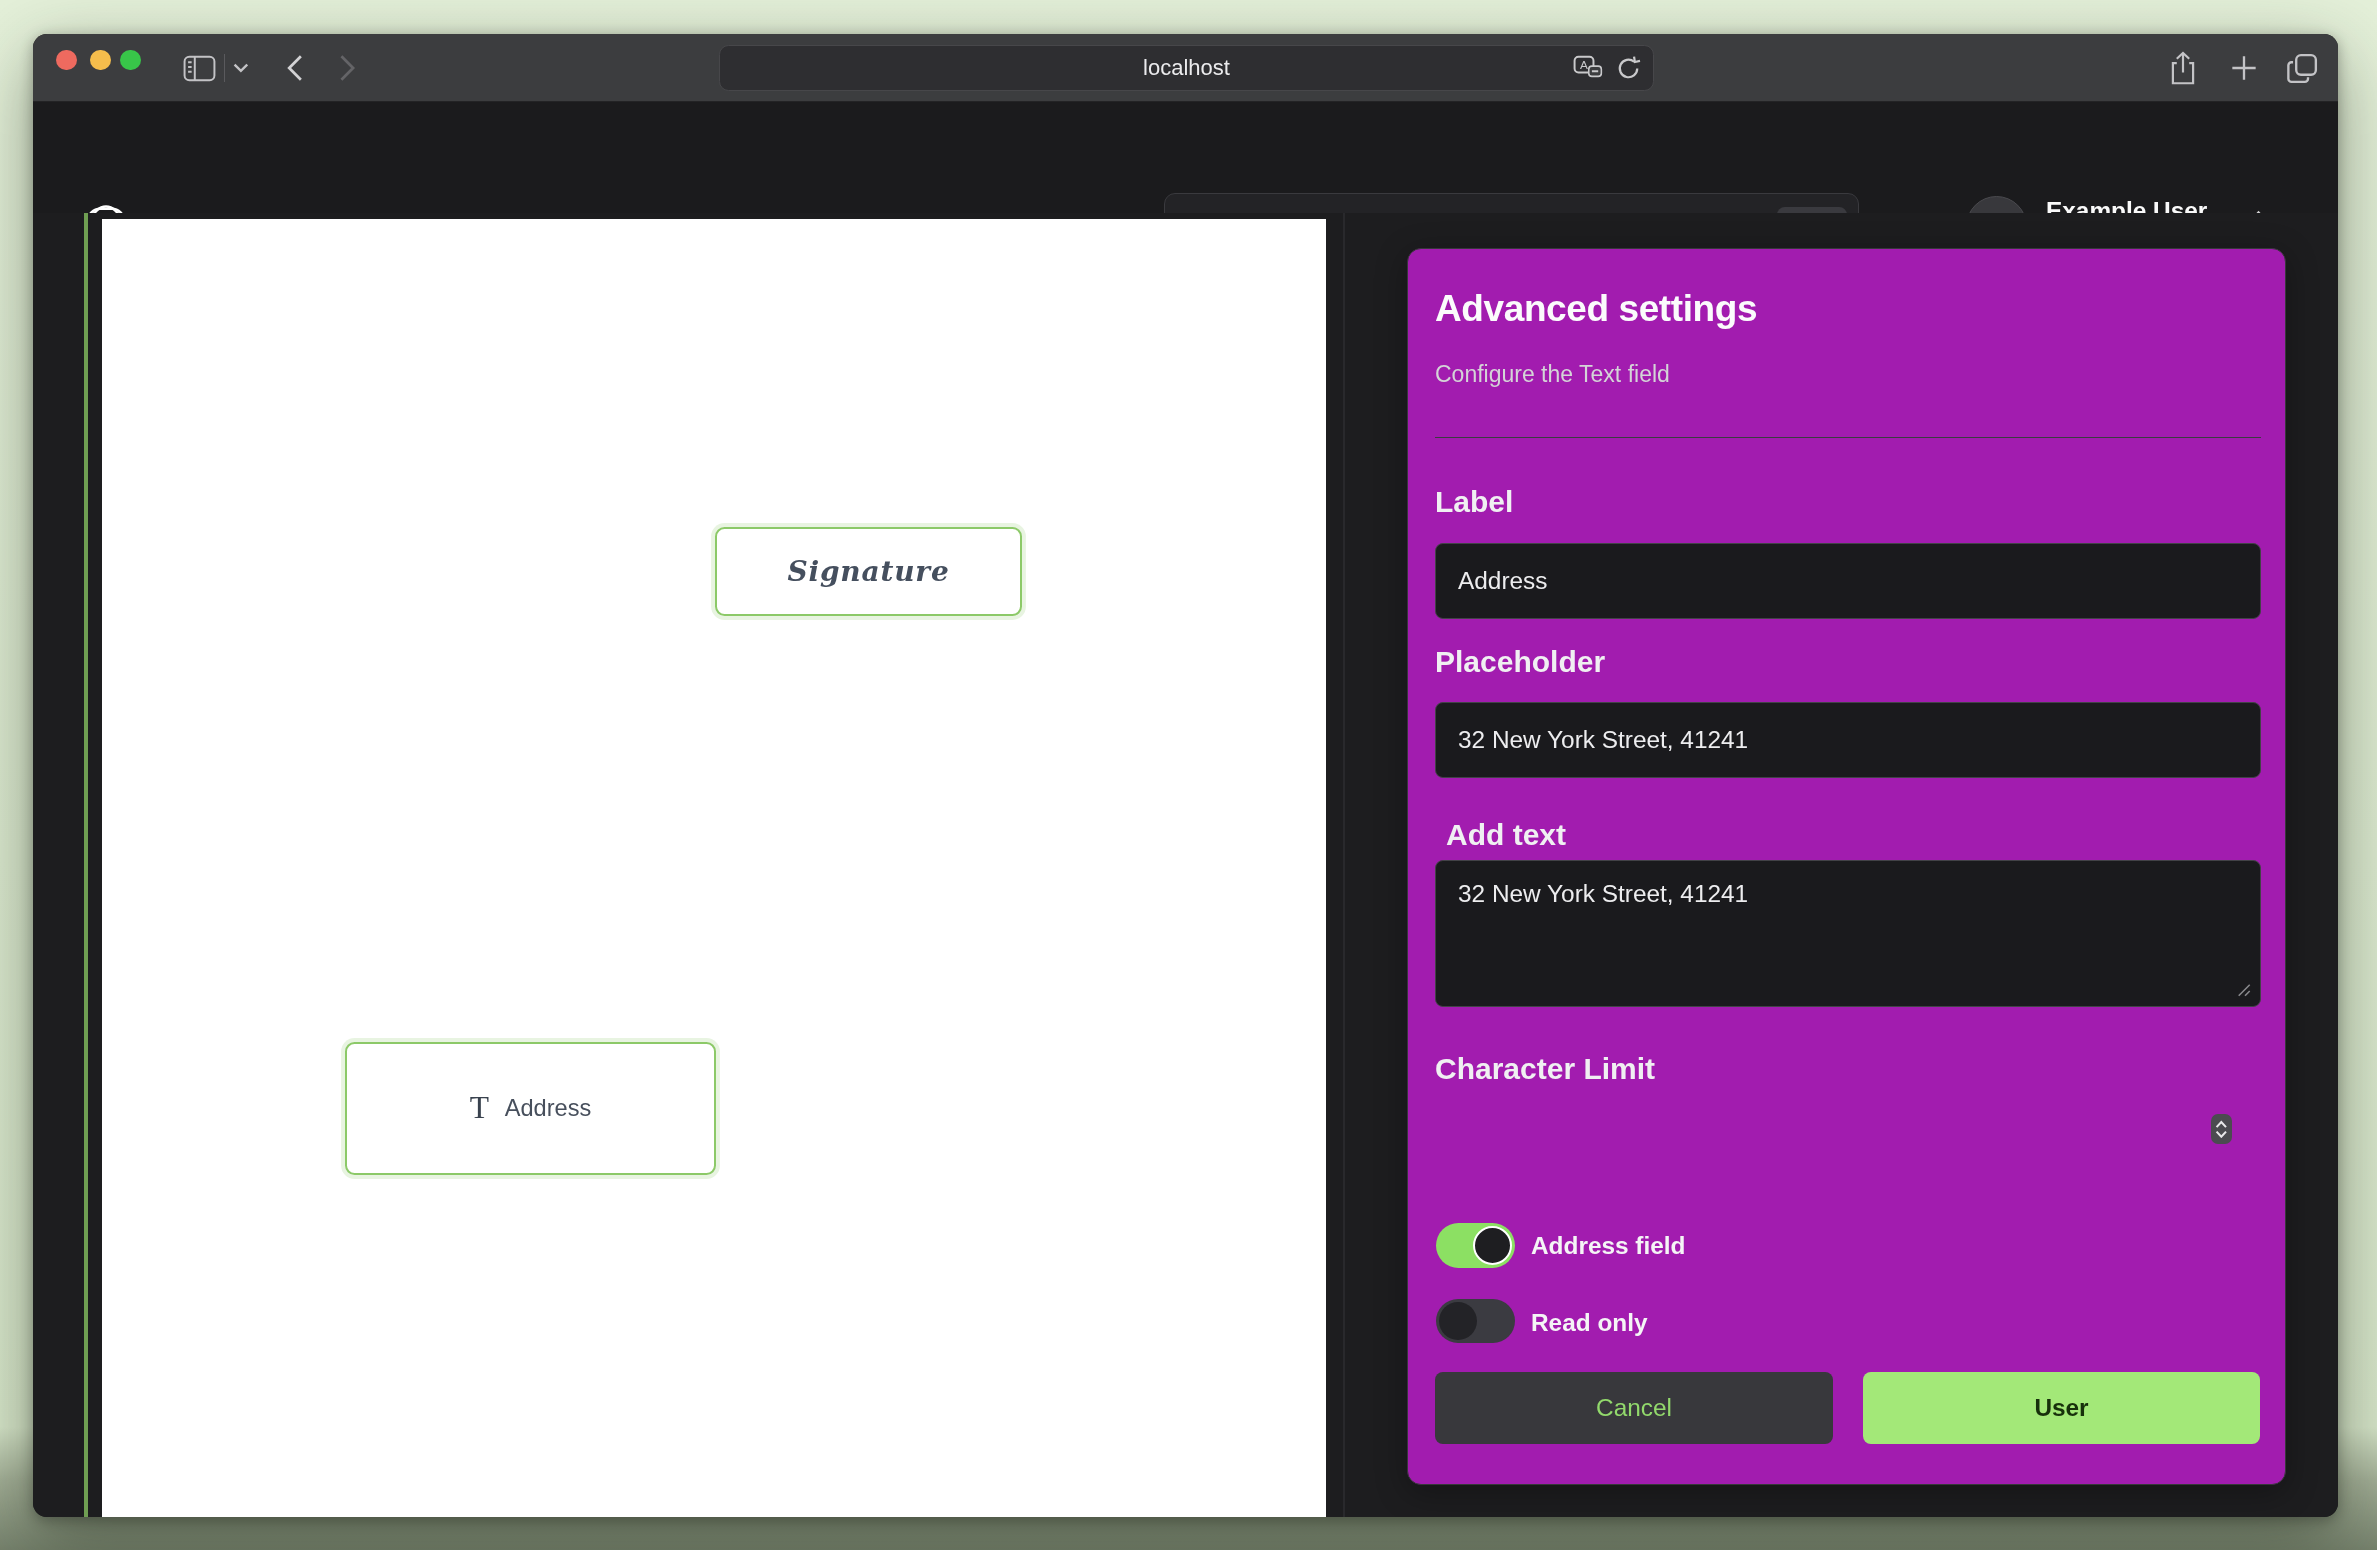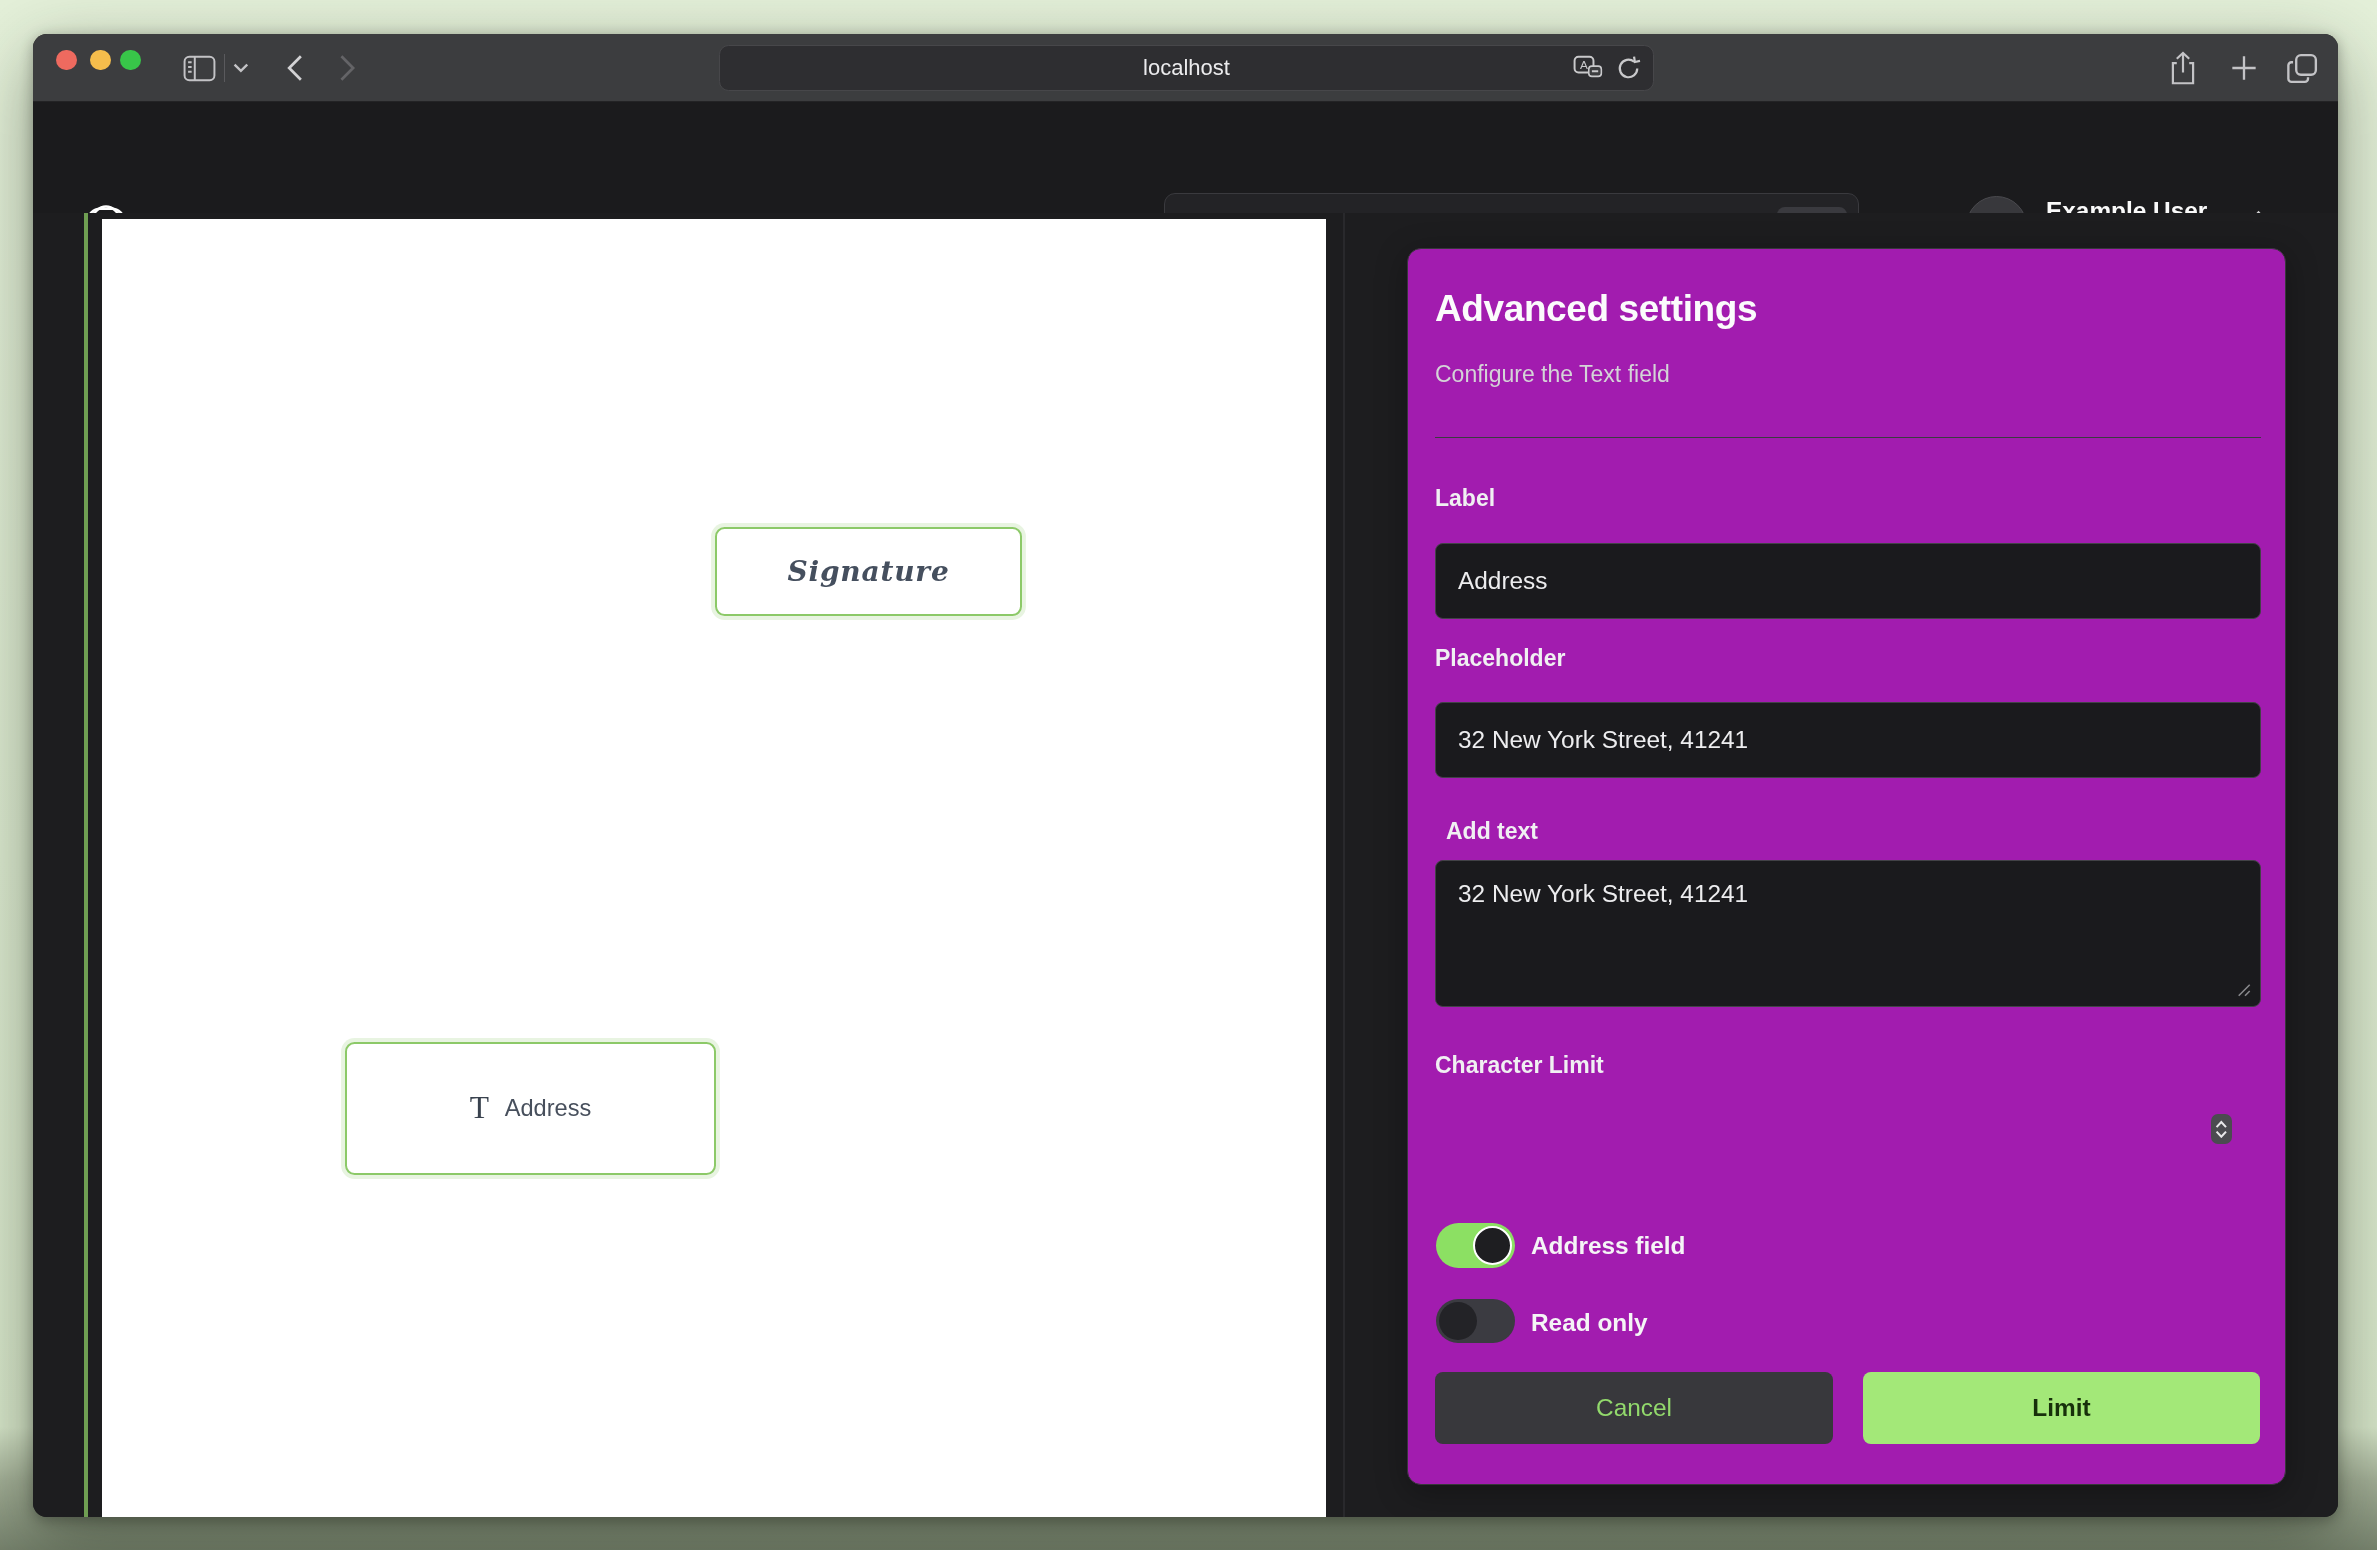--- a/index.html
+++ b/index.html
@@ -51,21 +51,21 @@
   .sig-field { left:613px; top:308px; width:307px; height:89px; }
   .sig-text { font-family:"DejaVu Serif", serif; font-style:italic; font-weight:600; font-size:28px; color:#454f5e; letter-spacing:0.8px; }
   .addr-field { left:243px; top:823px; width:371px; height:133px; gap:15.8px; }
   .t-icon { font-family:"Liberation Serif", serif; font-size:31.5px; color:#39424e; }
   .addr-text { font-size:23.6px; color:#474f5c; }
   
   .panel { position:absolute; left:1374px; top:35px; width:879px; height:1237px; background:#a21caf; border:0.8px solid #37373b; border-radius:14px; box-shadow:0 7.9px 31.5px rgba(0,0,0,.30); }
   .p-title { position:absolute; left:27px; top:39px; font-size:37px; font-weight:700; color:#fbfbfc; letter-spacing:-0.4px; }
   .p-sub { position:absolute; left:27px; top:112px; font-size:23px; color:#d4d4d7; }
   .p-div { position:absolute; left:27px; top:188px; width:826px; height:0.8px; background:#3b3b3f; }
-  .p-label { position:absolute; left:27px; font-size:23px; font-weight:600; color:#f0f0f2; }
+  .p-label { position:absolute; left:27px; font-size:30px; font-weight:600; color:#f0f0f2; }
   .lbl-label { top:236px; } .lbl-placeholder { top:396px; } .lbl-addtext { top:569px;margin-left:11px; } .lbl-charlimit { top:786px;margin-top:17px; }
   .p-input { position:absolute; left:27px; width:826px; height:76px; background:#1a1a1d; border:0.8px solid #424247; border-radius:7.9px; color:#ededef; font-size:24.4px; font-family:"Liberation Sans", sans-serif; padding:0 22px; outline:none; }
   .inp-label { top:294px; } .inp-placeholder { top:453px; } .inp-charlimit { top:842px; }
   .p-textarea { position:absolute; left:27px; top:611px; width:826px; height:147px; background:#1a1a1d; border:0.8px solid #424247; border-radius:7.9px; color:#ededef; font-size:24.4px; font-family:"Liberation Sans", sans-serif; padding:17.3px 22px; resize:none; outline:none; line-height:1.35; }
   .resize-handle { position:absolute; left:826px; top:731px; color:#8a8a8e; }
   .spinner { position:absolute; left:803px; top:865px; width:20.5px; height:30px; border-radius:7px; background:#4b4b50; display:flex; flex-direction:column; align-items:center; justify-content:center; gap:1.6px; color:#e8e8ea; }
   .toggle { position:absolute; left:28px; width:79px; height:45px; border-radius:23.6px; }
   .toggle.on { top:974px; background:#8ce063; }
   .toggle.on .knob { position:absolute; right:3.2px; top:3.2px; width:39px; height:39px; border-radius:50%; background:#1e1e21; border:2.4px solid #ffffff; }
   .toggle.off { top:1050px; background:#3b3b41; height:44px; }
@@ -236,18 +236,18 @@
           <div class="knob"></div>
         </div>
       <div class="toggle-label lbl-required">Address field</div>
 
       <div class="toggle off">
           <div class="knob"></div>
         </div>
       <div class="toggle-label lbl-readonly">Read only</div>
 
       <button class="p-btn btn-cancel">Cancel</button>
-      <button class="p-btn btn-save">Limit</button>
+      <button class="p-btn btn-save">User</button>
     </div>
   </div>
 
 </div>
 
 
 </body></html>

